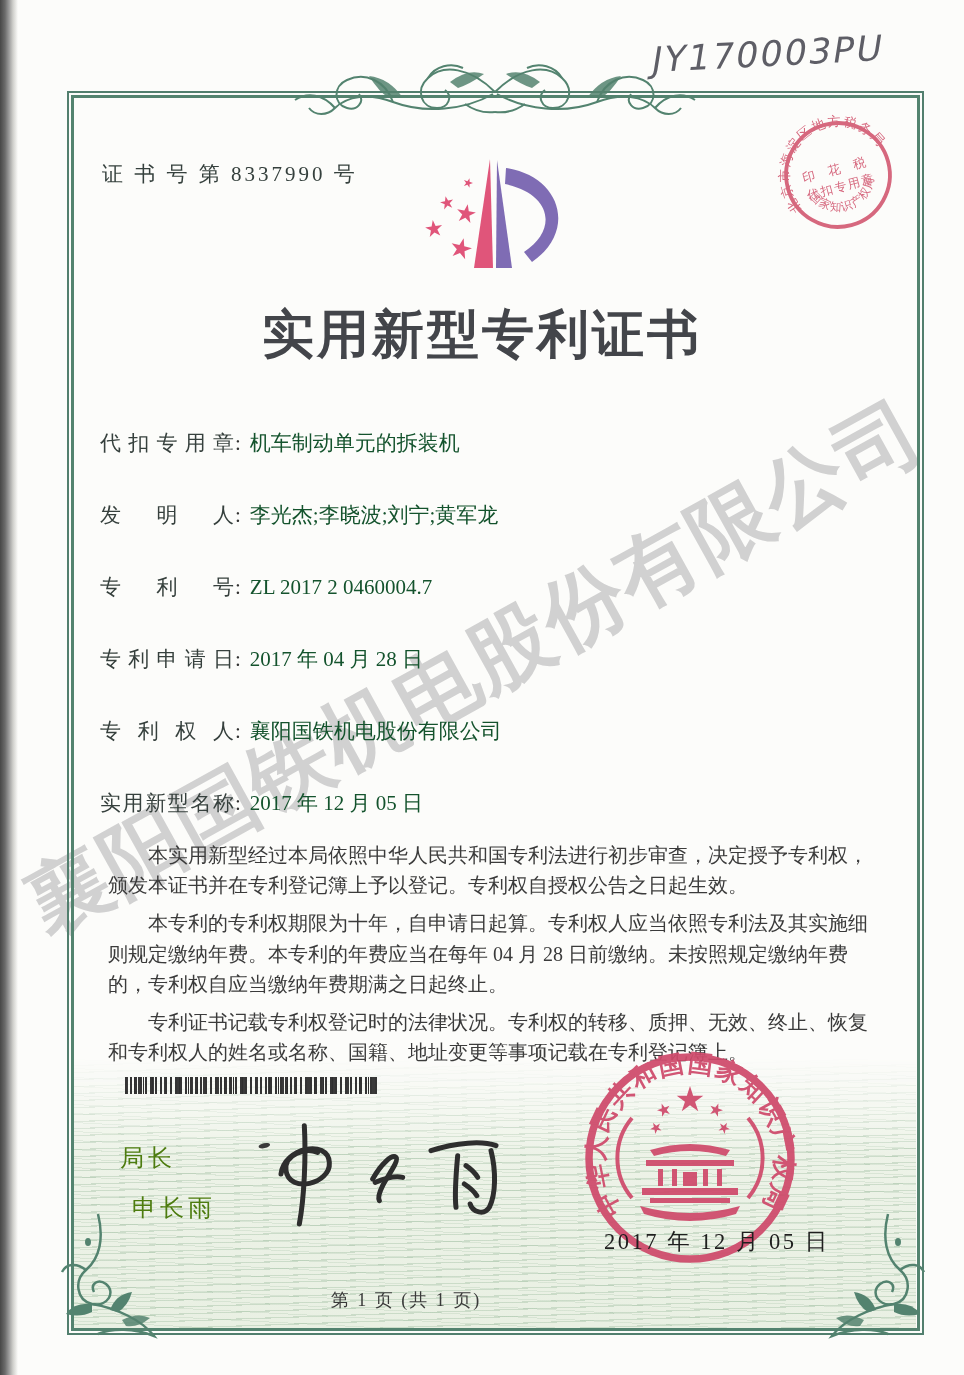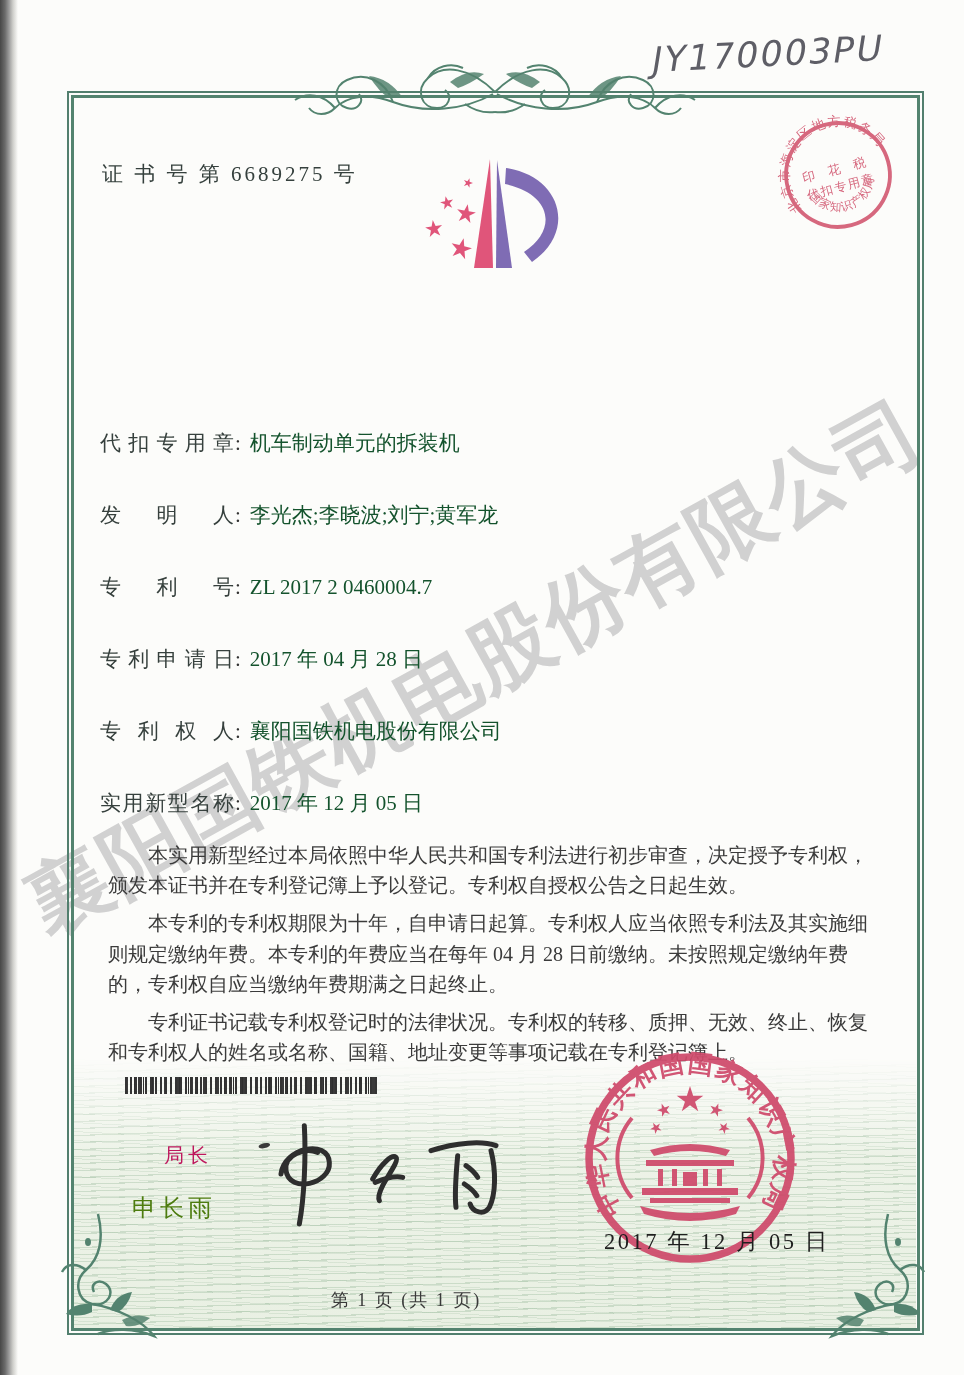--- a/index.html
+++ b/index.html
@@ -50,21 +50,21 @@
   .body-text{position:absolute;left:100px;top:832px;width:776px;font-size:20px;
     line-height:30.2px;color:#3b3b3b;}
   .body-text p{margin:8px;text-indent:2em;}
 
   .barcode{position:absolute;left:125px;top:1077px;width:252px;height:17px;
     background-image:
       repeating-linear-gradient(90deg,#343434 0 2px,transparent 2px 5px),
       repeating-linear-gradient(90deg,#2e2e2e 0 1px,transparent 1px 9px),
       repeating-linear-gradient(90deg,#3a3a3a 0 3px,transparent 3px 13px);}
 
-  .sig-title{position:absolute;left:120px;top:1142px;font-size:20px;color:#be185d;letter-spacing:4px;margin-left:44px;}
+  .sig-title{position:absolute;left:120px;top:1142px;font-size:24px;color:#4d7c0f;letter-spacing:4px;}
   .sig-name{position:absolute;left:120px;top:1192px;font-size:24px;color:#4d7c0f;letter-spacing:4px;margin-left:12px;}
   .signature{position:absolute;left:256px;top:1114px;}
 
   .seal-bottom{position:absolute;left:580px;top:1048px;opacity:.93;}
   .seal-date{position:absolute;left:604px;top:1226px;font-size:22.5px;letter-spacing:2.5px;color:#1f1f1f;}
 
   .tax-stamp{position:absolute;left:770px;top:107px;transform:rotate(-15deg);opacity:.9;}
 
   .footer{position:absolute;left:0;top:1288px;width:812px;text-align:center;
     font-size:18px;letter-spacing:2px;color:#3a3a3a;}
@@ -133,40 +133,41 @@
     <g transform="rotate(-28 80 80)" fill="#d25871" font-size="15.5" letter-spacing="2">
       <text><textPath href="#tsTop">北京市海淀区地方税务局</textPath></text>
     </g>
     <g fill="#d25871" font-size="13.5" letter-spacing="1">
       <text><textPath href="#tsBot" startOffset="16">国家知识产权局</textPath></text>
     </g>
     <text x="80" y="78" text-anchor="middle" fill="#d25871" font-size="15" letter-spacing="6">印 花 税</text>
     <text x="80" y="99" text-anchor="middle" fill="#d25871" font-size="14.5" letter-spacing="2">代扣专用章</text>
   </svg>
 
-  <div class="cert-no">证 书 号 第 6689275 号</div>
+  <div class="cert-no">证 书 号 第 8337990 号</div>
 
   <svg class="logo" width="180" height="126" viewBox="0 0 180 126">
     <defs>
       <path id="star5" d="M0,-1 L0.225,-0.31 L0.95,-0.31 L0.36,0.12 L0.59,0.81 L0,0.38 L-0.59,0.81 L-0.36,0.12 L-0.95,-0.31 L-0.225,-0.31 Z"></path>
     </defs>
     <g fill="#e0557a">
       <use href="#star5" transform="translate(48,33) scale(5) rotate(18)"></use>
       <use href="#star5" transform="translate(27,53) scale(7) rotate(-12)"></use>
       <use href="#star5" transform="translate(46,64) scale(10) rotate(10)"></use>
       <use href="#star5" transform="translate(14,79) scale(9) rotate(-8)"></use>
       <use href="#star5" transform="translate(41,99) scale(11) rotate(14)"></use>
       <polygon points="70,9 54,118 73,118"></polygon>
     </g>
     <g fill="#7f6cb4">
       <polygon points="77,10 76,118 92,118"></polygon>
       <path d="M86,18 C140,26 158,80 112,112 L104,102 C138,80 132,44 85,34 Z"></path>
     </g>
   </svg>
 
+  <div class="page-title">实用新型专利证书</div>
 
   <div class="fields">
     <div class="field-row">
       <span class="field-label">代扣专用章</span><span class="field-colon">:</span><span class="field-value">机车制动单元的拆装机</span>
     </div>
     <div class="field-row">
       <span class="field-label">发明人</span><span class="field-colon">:</span><span class="field-value">李光杰;李晓波;刘宁;黄军龙</span>
     </div>
     <div class="field-row">
       <span class="field-label">专利号</span><span class="field-colon">:</span><span class="field-value">ZL 2017 2 0460004.7</span>

